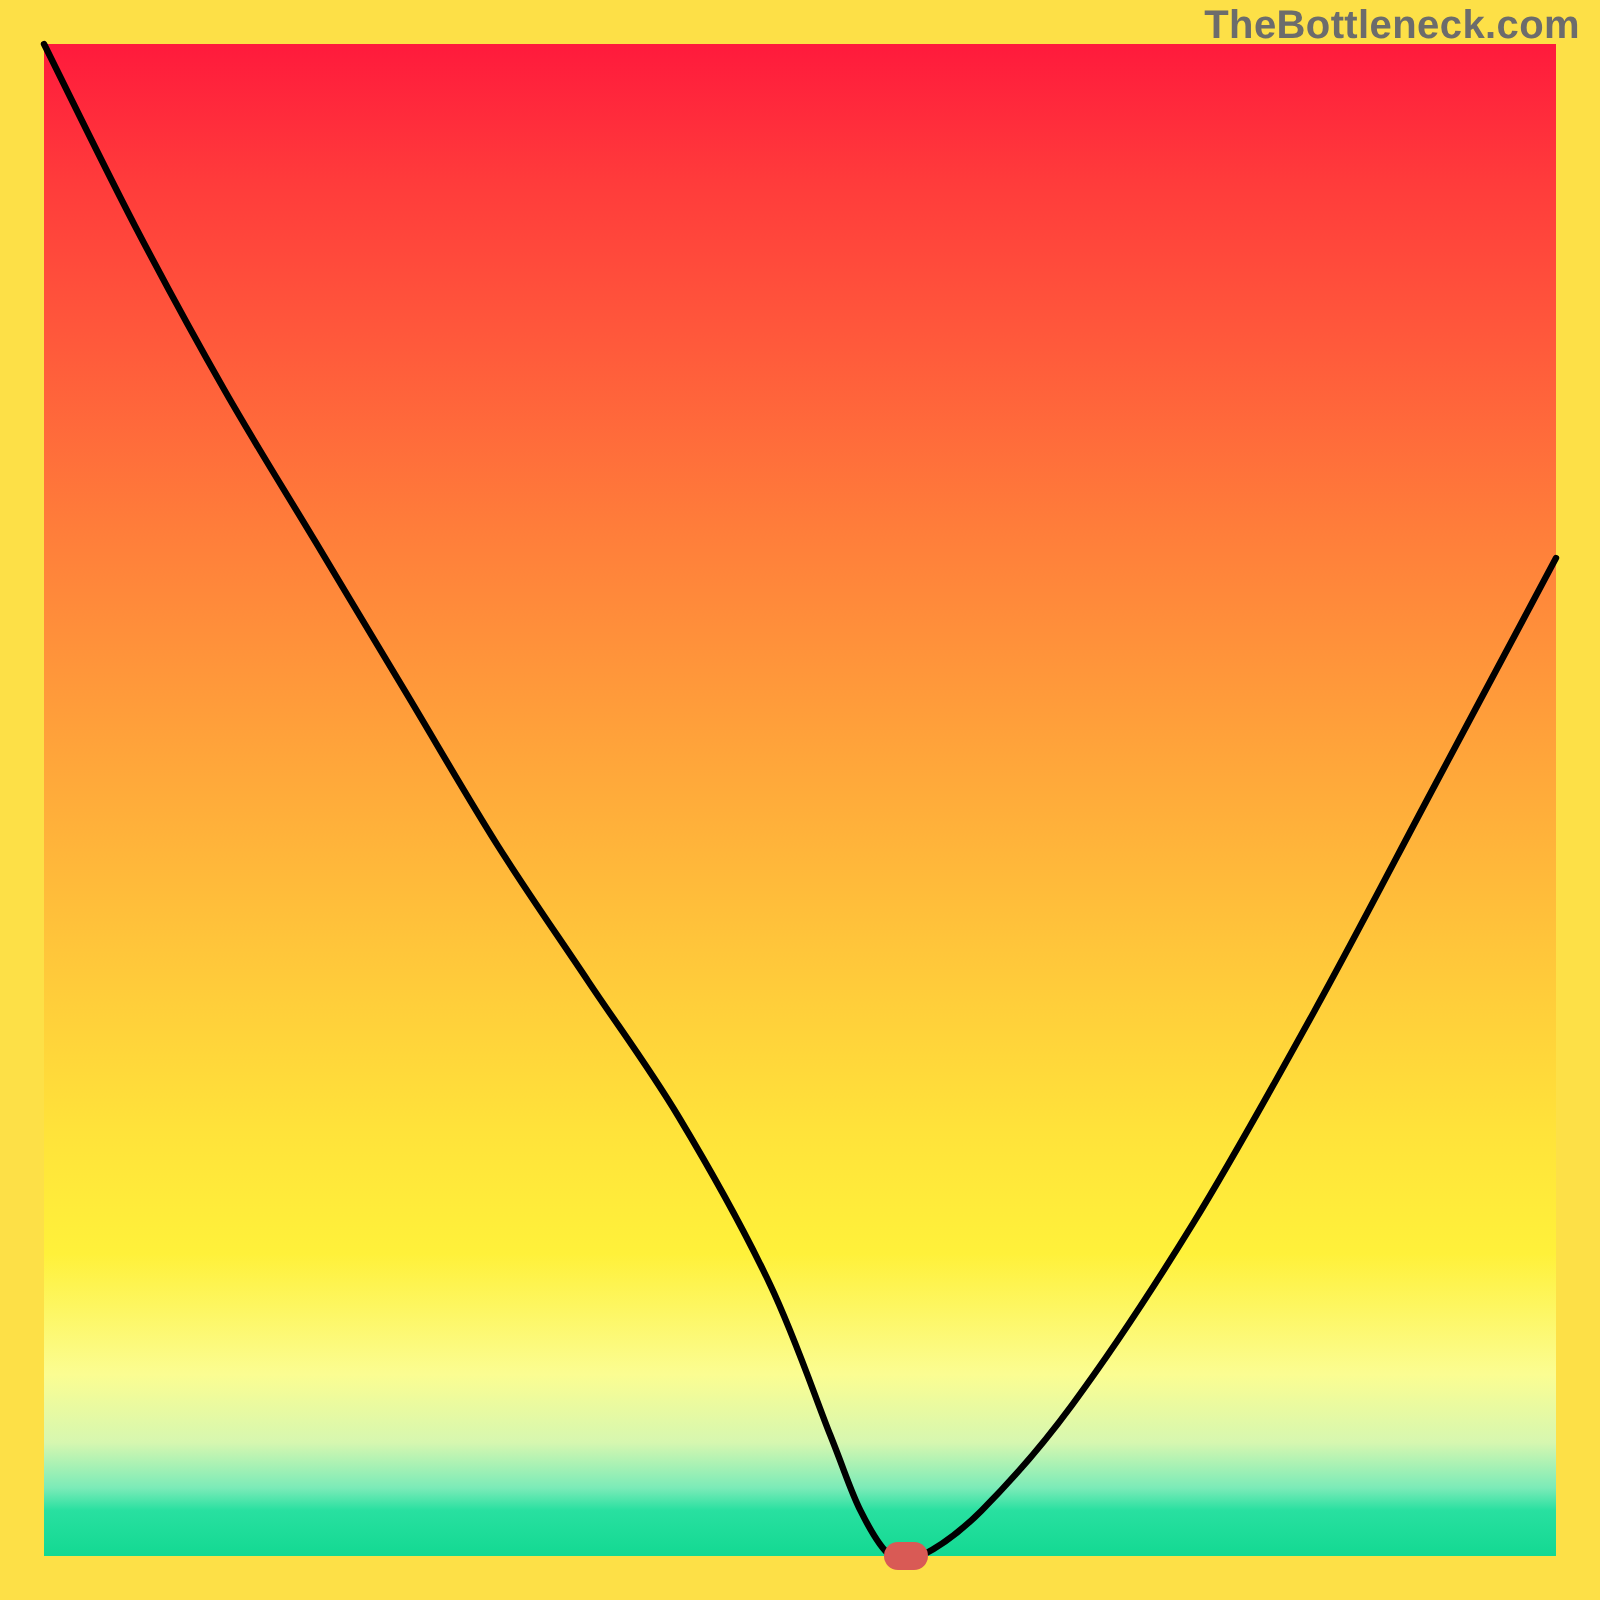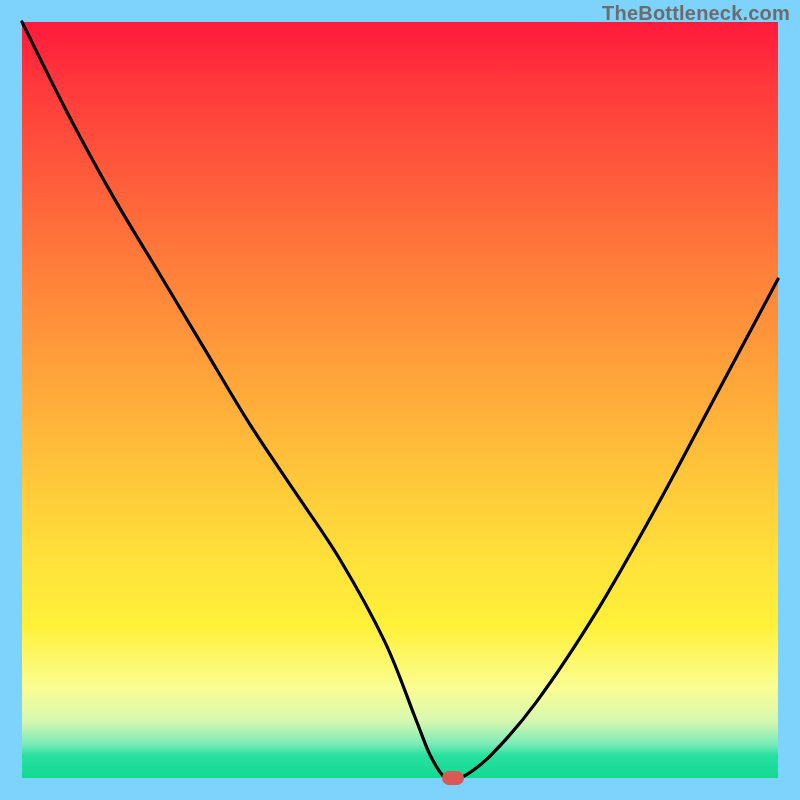--- a/index.html
+++ b/index.html
@@ -10,21 +10,21 @@
     background: #000;
     overflow: hidden;
     font-family: Arial, Helvetica, sans-serif;
   }
   .frame {
     position: absolute;
     left: 0;
     top: 0;
     width: 800px;
     height: 800px;
-    background: #7dd3fc;
+    background: #fde047;
   }
   .plot {
     position: absolute;
     left: 22px;
     top: 22px;
     width: 756px;
     height: 756px;
     background: linear-gradient(
       to bottom,
       #ff1a3c 0%,

